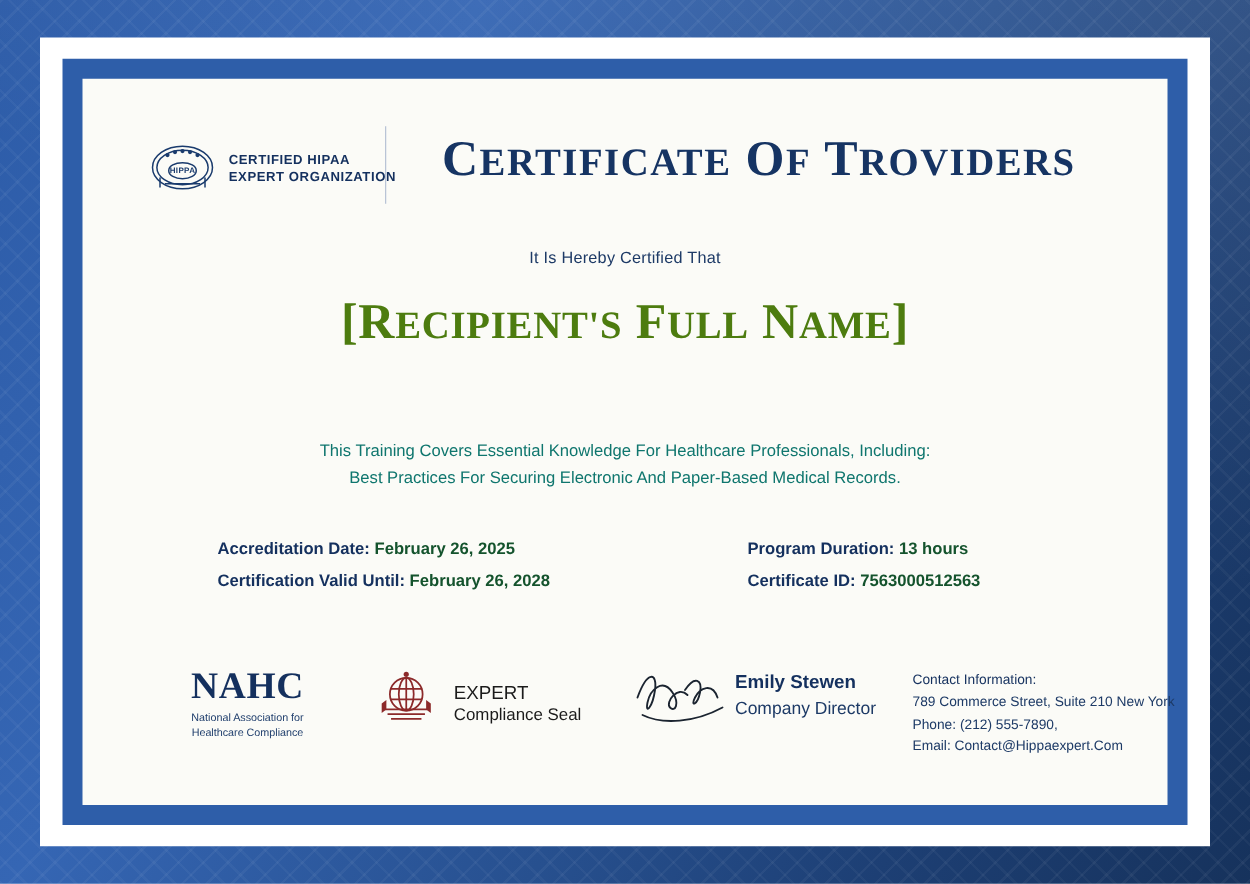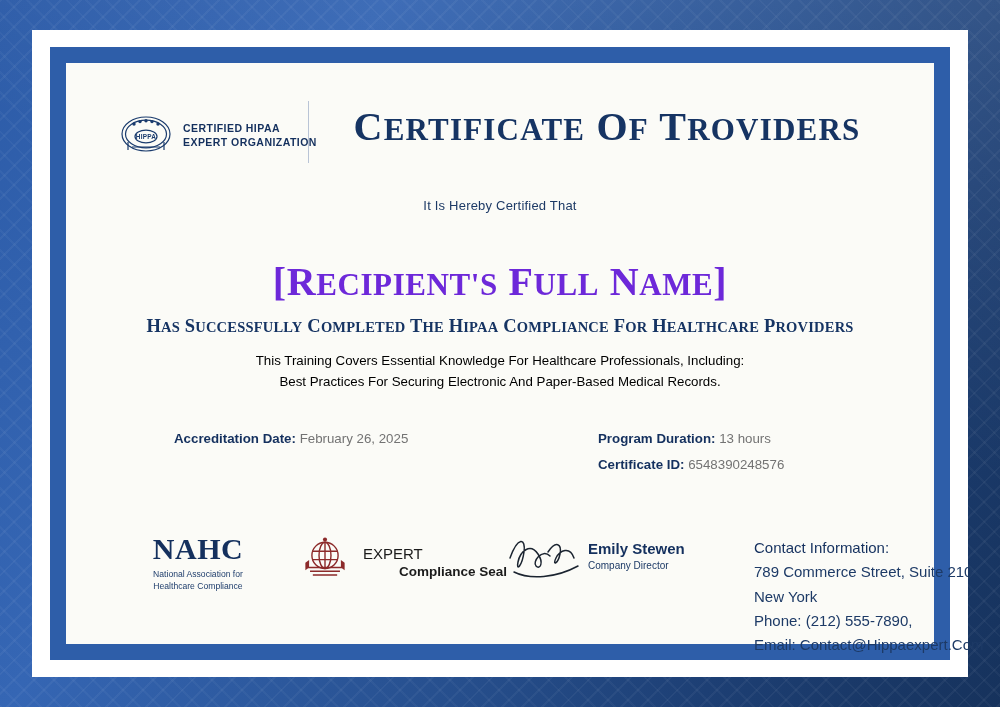--- a/index.html
+++ b/index.html
@@ -126,23 +126,22 @@
     letter-spacing: 0.2px;
   }
   .recipient {
     position: absolute;
     left: 0; right: 0;
     top: 170px;
     text-align: center;
     font-family: "Liberation Serif", serif;
     font-size: 40px;
     font-weight: 700;
-    color: #6d28d9;
+    color: #4d7c0f;
     letter-spacing: 0.6px;
-    margin-top: 25px;
   }
   .recipient .small-caps { font-size: 31px; }
 
   .completion {
     position: absolute;
     left: 40px; right: 40px;
     top: 253px;
     text-align: center;
     font-family: "Liberation Serif", serif;
     font-weight: 700;
@@ -152,42 +151,42 @@
   }
   .completion .small-caps { font-size: 14.5px; }
 
   .description {
     position: absolute;
     left: 60px; right: 60px;
     top: 288px;
     text-align: center;
     font-size: 13.3px;
     line-height: 1.55;
-    color: #000000;
+    color: #0f766e;
   }
 
   
   .details {
     position: absolute;
     left: 0; right: 0;
     top: 368px;
     height: 70px;
   }
   .detail-line {
     position: absolute;
     font-size: 13.3px;
     color: #14305e;
     white-space: nowrap;
   }
   .detail-line b {
     font-weight: 700;
   }
   .detail-line span.val {
-    font-weight: 400;
-    color: #737373;
+    font-weight: 700;
+    color: #14532d;
   }
   .d-left { left: 108px; }
   .d-right { left: 532px; }
   .d-row1 { top: 0px; }
   .d-row2 { top: 26px; }
 
   
   .footer {
     position: absolute;
     left: 0; right: 0;
@@ -222,53 +221,53 @@
     top: 6px;
     display: flex;
     align-items: center;
     gap: 9px;
   }
   .ahima-text {
     color: #1b1b1b;
     line-height: 1.25;
   }
   .ahima-text .a1 { font-size: 15px; font-weight: 400; }
-  .ahima-text .a2 { font-size: 13.5px; font-weight: 700; margin-left: 36px; }
+  .ahima-text .a2 { font-size: 13.5px; font-weight: 400; }
 
   .signature-block {
     position: absolute;
     left: 438px;
     top: 2px;
     display: flex;
     align-items: center;
     gap: 0;
   }
   .sig-mark {
     width: 84px;
     height: 56px;
   }
   .sig-names { color: #14305e; }
   .sig-names .sname {
     font-size: 15px;
     font-weight: 700;
     line-height: 1.35;
   }
   .sig-names .srole {
-    font-size: 10px;
+    font-size: 14px;
     font-weight: 400;
     color: #1d3a66;
     line-height: 1.35;
   }
 
   .contact {
     position: absolute;
-    left: 688px;
+    left: 664px;
     top: 10px;
     width: 230px;
-    font-size: 15px;
+    font-size: 11px;
     line-height: 1.62;
     color: #1d3a66;
   }
   .contact .c-head { color: #14305e; }
 </style>
 </head>
 <body>
 
 <div class="cert-page">
   <div class="bg-sheen"></div>
@@ -304,39 +303,42 @@
         </span>
       </div>
       <div class="brand-divider"></div>
       <div class="cert-title">C<span class="small-caps">ERTIFICATE</span> O<span class="small-caps">F</span> T<span class="small-caps">ROVIDERS</span></div>
     </div>
 
     <div class="hereby">It Is Hereby Certified That</div>
 
     <div class="recipient">[R<span class="small-caps">ECIPIENT'S</span> F<span class="small-caps">ULL</span> N<span class="small-caps">AME</span>]</div>
 
-    <div class="completion">H<span class="small-caps">AS</span> S<span class="small-caps">UCCESSFULLY</span> C<span class="small-caps">OMPLETED</span> T<span class="small-caps">HE</span> H<span class="small-caps">IPAA</span> C<span class="small-caps">OMPLIANCE</span> F<span class="small-caps">OR</span> H<span class="small-caps">EALTHCARE</span> P<span class="small-caps">ROVIDERS</span></div>
 
     <div class="description">
       <div>This Training Covers Essential Knowledge For Healthcare Professionals, Including:</div>
       <div>Best Practices For Securing Electronic And Paper-Based Medical Records.</div>
     </div>
 
     <div class="details">
       <div class="detail-line d-left d-row1">
         <b>Accreditation Date:</b>
         <span class="val">February 26, 2025</span>
       </div>
+      <div class="detail-line d-left d-row2">
+        <b>Certification Valid Until:</b>
+        <span class="val">February 26, 2028</span>
+      </div>
       <div class="detail-line d-right d-row1">
         <b>Program Duration:</b>
         <span class="val">13 hours</span>
       </div>
       <div class="detail-line d-right d-row2">
         <b>Certificate ID:</b>
-        <span class="val">6548390248576</span>
+        <span class="val">7563000512563</span>
       </div>
     </div>
 
     <div class="footer">
 
       <div class="nahc">
         <div class="nahc-word">NAHC</div>
         <div class="nahc-sub">
           <div>National Association for</div>
           <div>Healthcare Compliance</div>

